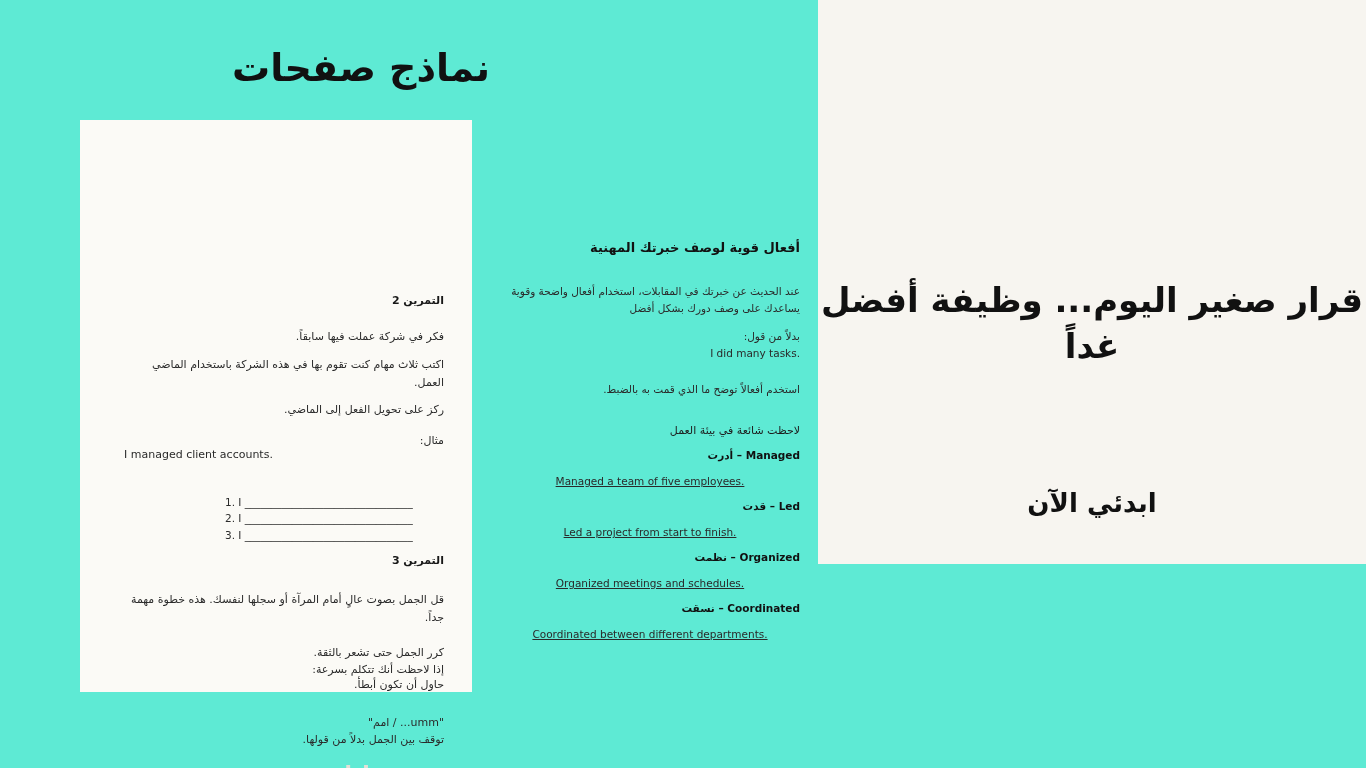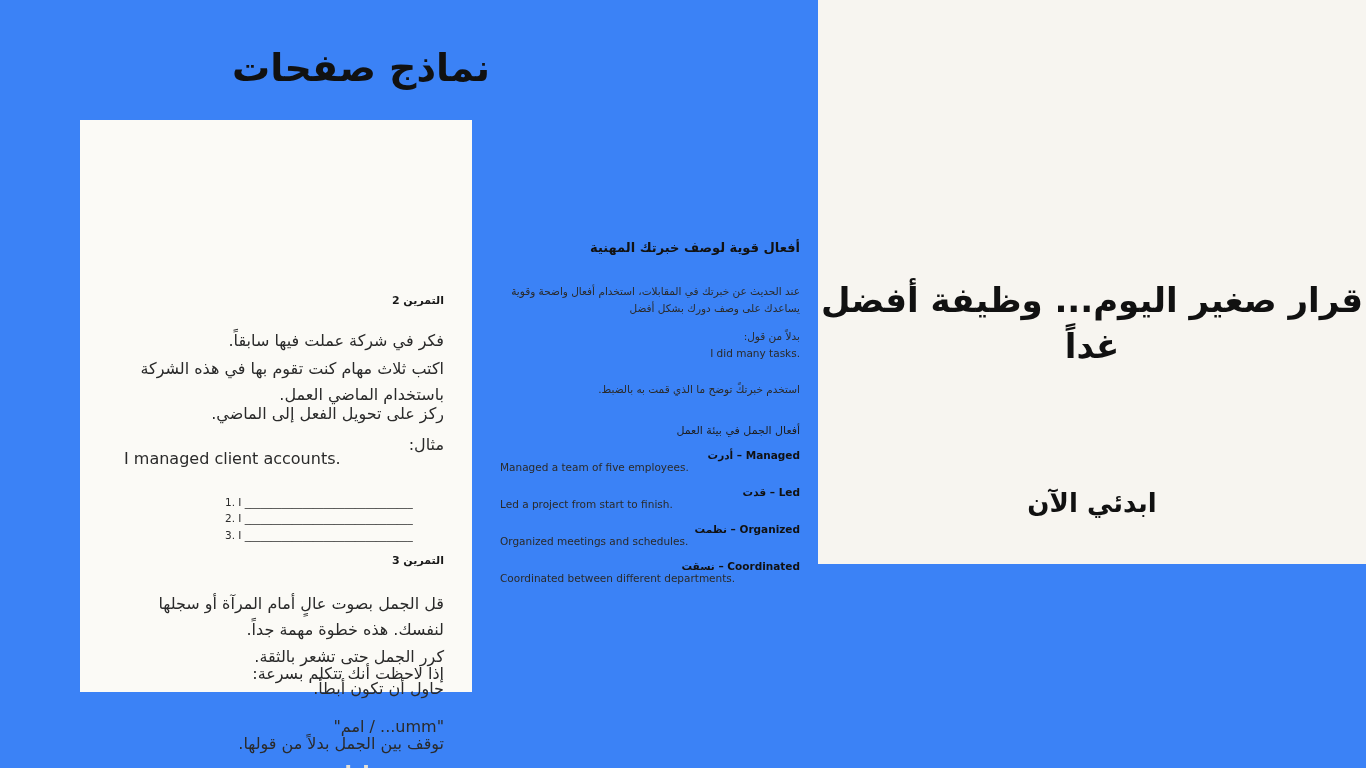--- a/index.html
+++ b/index.html
@@ -11,21 +11,21 @@
     width: 1366px;
     height: 768px;
     overflow: hidden;
     font-family: "DejaVu Sans", "Liberation Sans", sans-serif;
     color: #1a1a1a;
     position: relative;
   }
   .stage {
     position: absolute;
     inset: 0;
-    background: #3b82f6;
+    background: #5eead4;
   }
   
   .main-title {
     position: absolute;
     top: 46px;
     right: 876px;
     font-size: 38px;
     font-weight: 700;
     color: #111111;
     letter-spacing: 0px;
@@ -55,21 +55,21 @@
     width: 320px;
     text-align: right;
     direction: rtl;
   }
   .s1-head {
     font-size: 11px;
     font-weight: 700;
     color: #181818;
   }
   .s1-text {
-    font-size: 16px;
+    font-size: 11px;
     line-height: 1.6;
     color: #2a2a2a;
   }
   .s1-ltr {
     direction: ltr;
     text-align: left;
   }
   .fill-list {
     position: absolute;
     left: 145px;
@@ -129,22 +129,23 @@
     font-size: 10.5px;
     font-weight: 700;
     color: #111;
     direction: rtl;
     text-align: right;
   }
   .verb-ex {
     font-size: 10.5px;
     color: #2a2a2a;
     direction: ltr;
-    text-align: left;
-    margin-top: 0;
+    text-align: center;
+    margin-top: 14px;
+    text-decoration: underline;
   }
   
   .right-panel {
     position: absolute;
     left: 818px;
     top: 0;
     width: 548px;
     height: 564px;
     background: #f7f5f0;
   }
@@ -211,23 +212,23 @@
 
   <div class="sheet-two">
 
     <div class="s2-title">أفعال قوية لوصف خبرتك المهنية</div>
 
     <div class="s2-text">عند الحديث عن خبرتك في المقابلات، استخدام أفعال واضحة وقوية يساعدك على وصف دورك بشكل أفضل</div>
 
     <div class="s2-text" style="margin-bottom:2px;">بدلاً من قول:</div>
     <div class="s2-ltr" style="margin-bottom:22px;">I did many tasks.</div>
 
-    <div class="s2-text" style="margin-bottom:26px;">استخدم خبرتكً توضح ما الذي قمت به بالضبط.</div>
-
-    <div class="s2-sub">أفعال الجمل في بيئة العمل</div>
+    <div class="s2-text" style="margin-bottom:26px;">استخدم أفعالاً توضح ما الذي قمت به بالضبط.</div>
+
+    <div class="s2-sub">لاحظت شائعة في بيئة العمل</div>
 
     <div class="verb-item">
       <div class="verb-head">Managed – أدرت</div>
       <div class="verb-ex">Managed a team of five employees.</div>
     </div>
 
     <div class="verb-item">
       <div class="verb-head">Led – قدت</div>
       <div class="verb-ex">Led a project from start to finish.</div>
     </div>

